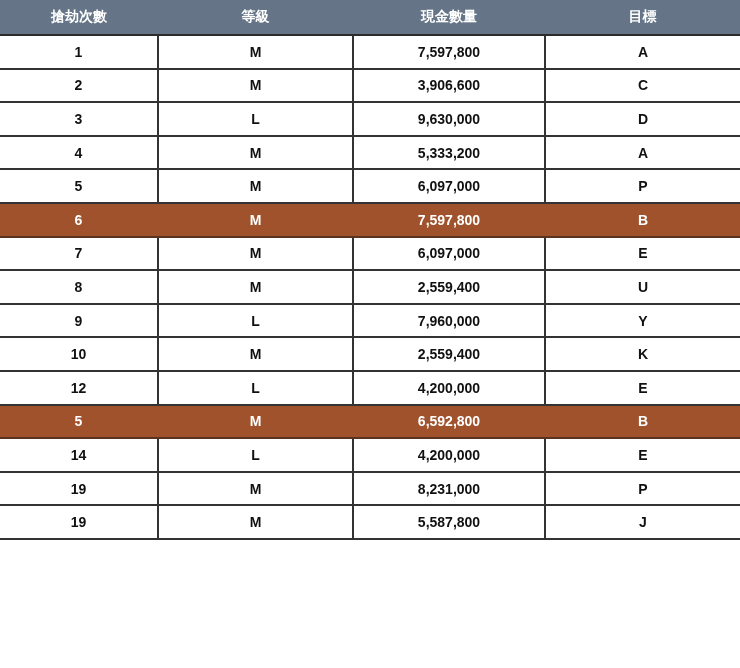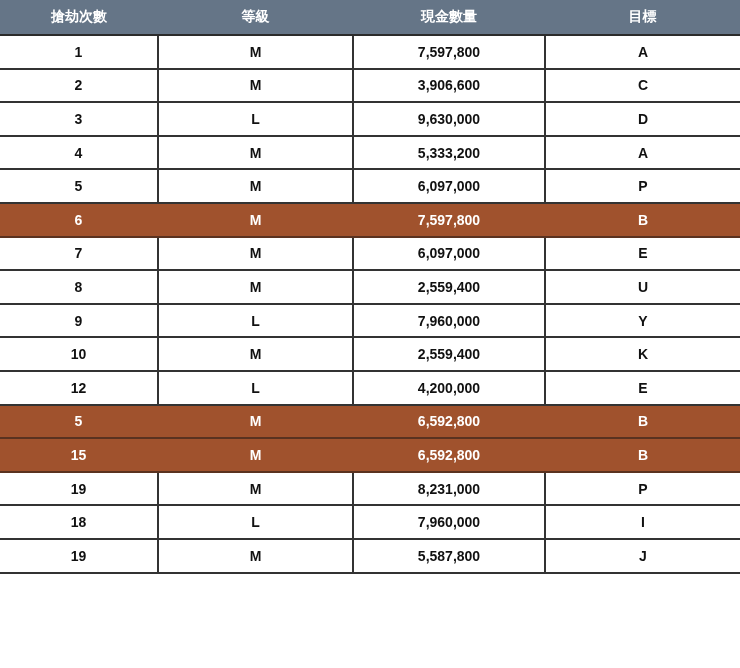--- a/index.html
+++ b/index.html
@@ -128,37 +128,31 @@
         <td>L</td>
         <td>4,200,000</td>
         <td>E</td>
       </tr>
       <tr class="highlight">
         <td>5</td>
         <td>M</td>
         <td>6,592,800</td>
         <td>B</td>
       </tr>
-      <tr class="highlight">
-        <td>15</td>
-        <td>M</td>
-        <td>6,592,800</td>
-        <td>B</td>
+      <tr>
+        <td>14</td>
+        <td>L</td>
+        <td>4,200,000</td>
+        <td>E</td>
       </tr>
       <tr>
         <td>19</td>
         <td>M</td>
         <td>8,231,000</td>
         <td>P</td>
-      </tr>
-      <tr>
-        <td>18</td>
-        <td>L</td>
-        <td>7,960,000</td>
-        <td>I</td>
       </tr>
       <tr>
         <td>19</td>
         <td>M</td>
         <td>5,587,800</td>
         <td>J</td>
       </tr>
     </tbody>
 </table>
 

